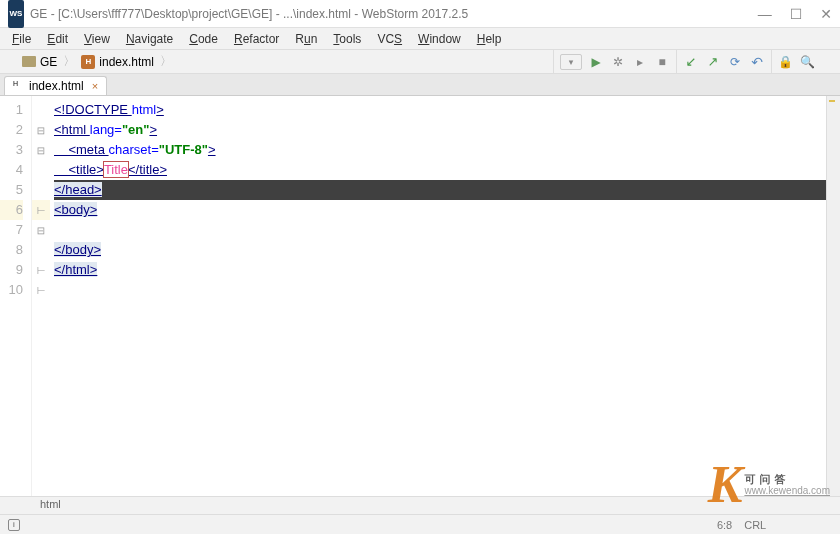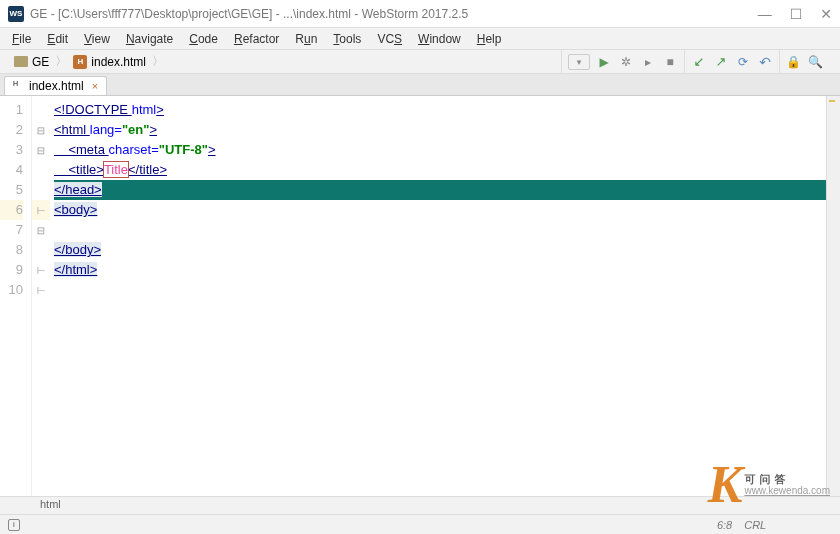--- a/index.html
+++ b/index.html
@@ -1,31 +1,31 @@
 <!DOCTYPE html>
 <html><head>
 <meta charset="utf-8">
 <style>
 * { margin: 0; padding: 0; box-sizing: border-box; font-family: "Segoe UI", Tahoma, sans-serif; }
 body { width: 840px; height: 534px; background: #f0f0f0; display: flex; flex-direction: column; overflow: hidden; position: relative; }
 
 
 .titlebar { height: 28px; background: #fff; display: flex; align-items: center; padding: 0 8px; font-size: 12px; color: #666; border-bottom: 1px solid #e0e0e0; }
-.titlebar .ws-icon { width: 16px; height: 16px; background: #1a3a5c; color: #fff; font-size: 8px; font-weight: bold; display: flex; align-items: center; justify-content: center; border-radius: 2px; margin-right: 6px; }
+.titlebar .ws-icon { width: 16px; height: 28px; background: #1a3a5c; color: #fff; font-size: 8px; font-weight: bold; display: flex; align-items: center; justify-content: center; border-radius: 2px; margin-right: 6px; }
 .titlebar .title-text { flex: 1; color: #777; }
 .titlebar .win-controls { display: flex; gap: 18px; color: #888; }
 .titlebar .win-controls span { cursor: pointer; font-size: 14px; }
 
 
 .menubar { height: 22px; background: #f2f2f2; display: flex; align-items: center; padding: 0 4px; font-size: 12px; color: #333; border-bottom: 1px solid #ddd; }
 .menubar .menu-item { padding: 2px 8px; cursor: pointer; }
 .menubar .menu-item u { text-decoration: underline; }
 
 
-.navrow { height: 24px; background: #f2f2f2; display: flex; align-items: center; padding: 0 10px; border-bottom: 1px solid #ddd; font-size: 12px; }
+.navrow { height: 24px; background: #f2f2f2; display: flex; align-items: center; padding: 0 18px; border-bottom: 1px solid #ddd; font-size: 12px; }
 .navrow .crumb { display: flex; align-items: center; gap: 4px; padding: 0 4px; }
 .navrow .folder-icon { width: 14px; height: 11px; background: #b0a070; border-radius: 1px; display: inline-block; }
 .navrow .html-icon { width: 14px; height: 14px; background: #c07030; color: #fff; font-size: 8px; font-weight: bold; display: flex; align-items: center; justify-content: center; border-radius: 2px; }
 .navrow .crumb-sep { color: #aaa; margin: 0 2px; }
 .navrow .spacer { flex: 1; }
 .navrow .tb-group { display: flex; gap: 6px; align-items: center; padding: 0 6px; border-left: 1px solid #ddd; height: 100%; }
 .navrow .tb-btn { width: 16px; height: 16px; display: flex; align-items: center; justify-content: center; color: #888; font-size: 12px; cursor: pointer; }
 .tb-btn.play { color: #5a9a5a; }
 .tb-btn.debug { color: #888; }
 .tb-btn.dd { border: 1px solid #ccc; border-radius: 2px; width: 22px; font-size: 9px; }
@@ -40,39 +40,39 @@
 .tab .html-icon { width: 12px; height: 12px; font-size: 7px; }
 .tab .close { color: #c07030; margin-left: 4px; cursor: pointer; font-size: 11px; }
 
 
 .editor { flex: 1; display: flex; background: #fff; position: relative; overflow: hidden; }
 .gutter { width: 32px; background: #fff; color: #b0b0b0; font-family: Consolas, monospace; font-size: 13px; text-align: right; padding: 4px 8px 0 0; line-height: 20px; border-right: 1px solid #f0f0f0; }
 .fold-col { width: 18px; background: #fff; padding-top: 4px; }
 .fold-col .fold { height: 20px; display: flex; align-items: center; justify-content: center; color: #999; font-size: 10px; }
 .code { flex: 1; font-family: Consolas, monospace; font-size: 13px; padding: 4px 0 0 4px; line-height: 20px; position: relative; }
 .code .line { height: 20px; white-space: pre; }
-.code .hl { background: #0f766e; }
+.code .hl { background: #404040; }
 .tag { color: #000080; text-decoration: underline; }
 .attr { color: #0000ff; }
 .str { color: #008000; font-weight: bold; }
 .txt { color: #ec4899; }
 .tag-bg { background: #e0e8f0; }
 .title-box { outline: 1px solid #c05050; }
 .scroll-y { position: absolute; right: 0; top: 0; bottom: 0; width: 14px; background: #f0f0f0; border-left: 1px solid #ddd; }
 .scroll-y .stripe { position: absolute; right: 2px; top: 0; width: 10px; height: 100%; }
 .scroll-y .mark { position: absolute; right: 3px; width: 6px; height: 2px; }
 
 
 .breadcrumb-bottom { height: 18px; background: #f2f2f2; border-top: 1px solid #ddd; font-size: 11px; color: #666; padding: 1px 40px; }
 
 
 .statusbar { height: 20px; background: #f2f2f2; border-top: 1px solid #ddd; display: flex; align-items: center; font-size: 11px; color: #555; padding: 0 8px; gap: 12px; }
 .statusbar .sb-left { flex: 1; display: flex; align-items: center; gap: 6px; }
 .statusbar .sb-icon { width: 12px; height: 12px; border: 1px solid #888; border-radius: 2px; display: flex; align-items: center; justify-content: center; font-size: 8px; }
-.statusbar .sb-item { color: #777; font-style: italic; }
+.statusbar .sb-item { color: #777; }
 
 
 .watermark { position: absolute; right: 10px; bottom: 20px; display: flex; align-items: center; gap: 2px; opacity: 0.95; }
 .watermark .k { font-size: 52px; font-weight: bold; color: #e08020; font-style: italic; font-family: Georgia, serif; }
 .watermark .wm-text { display: flex; flex-direction: column; font-size: 11px; line-height: 12px; }
 .watermark .wm-cn { color: #555; font-weight: bold; letter-spacing: 4px; }
 .watermark .wm-url { color: #999; font-size: 10px; text-decoration: underline; }
 </style>
 </head>
 <body>

